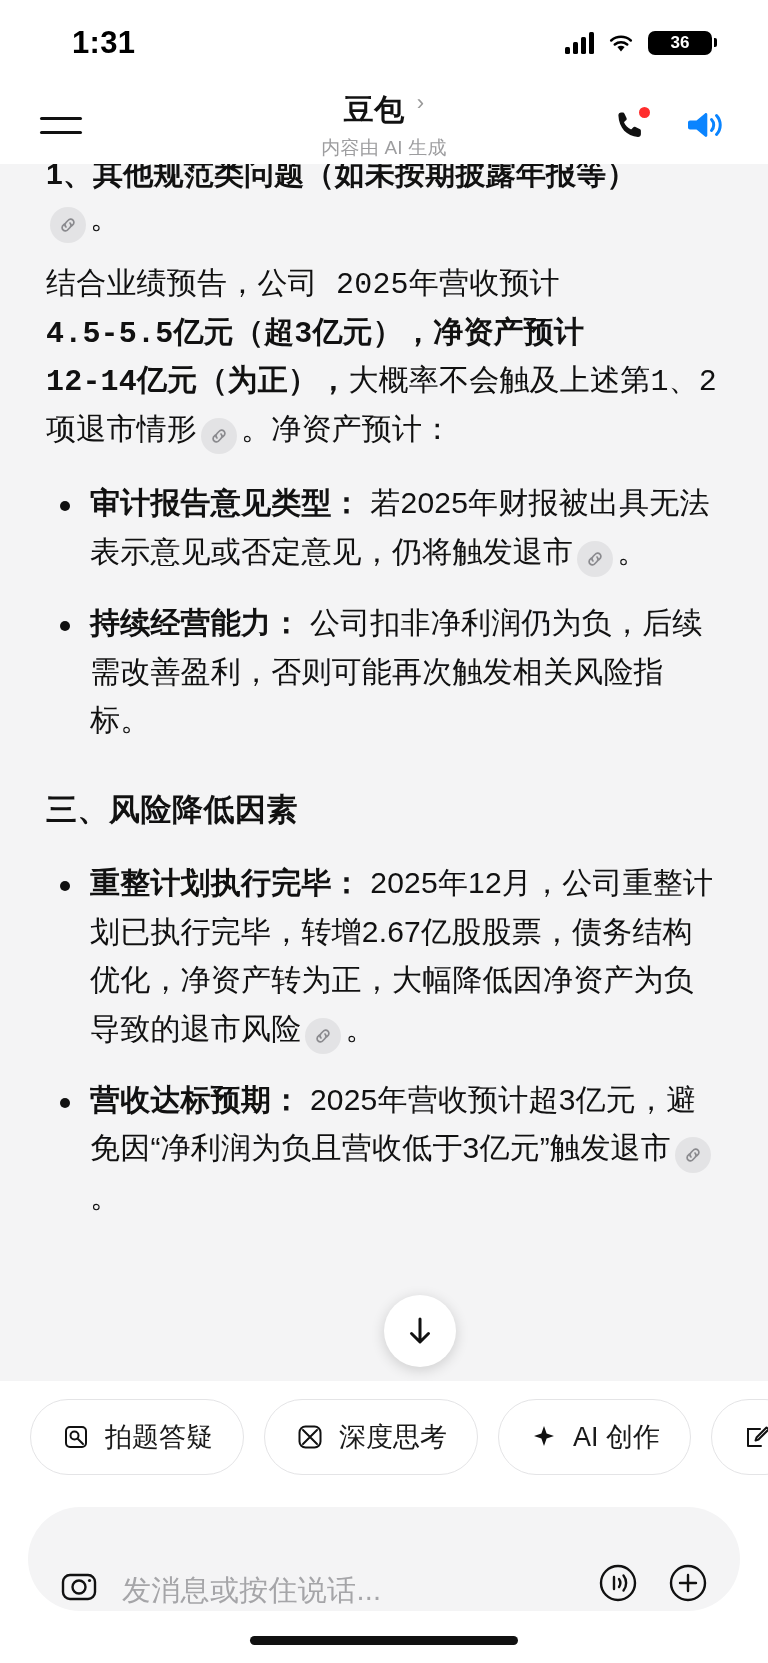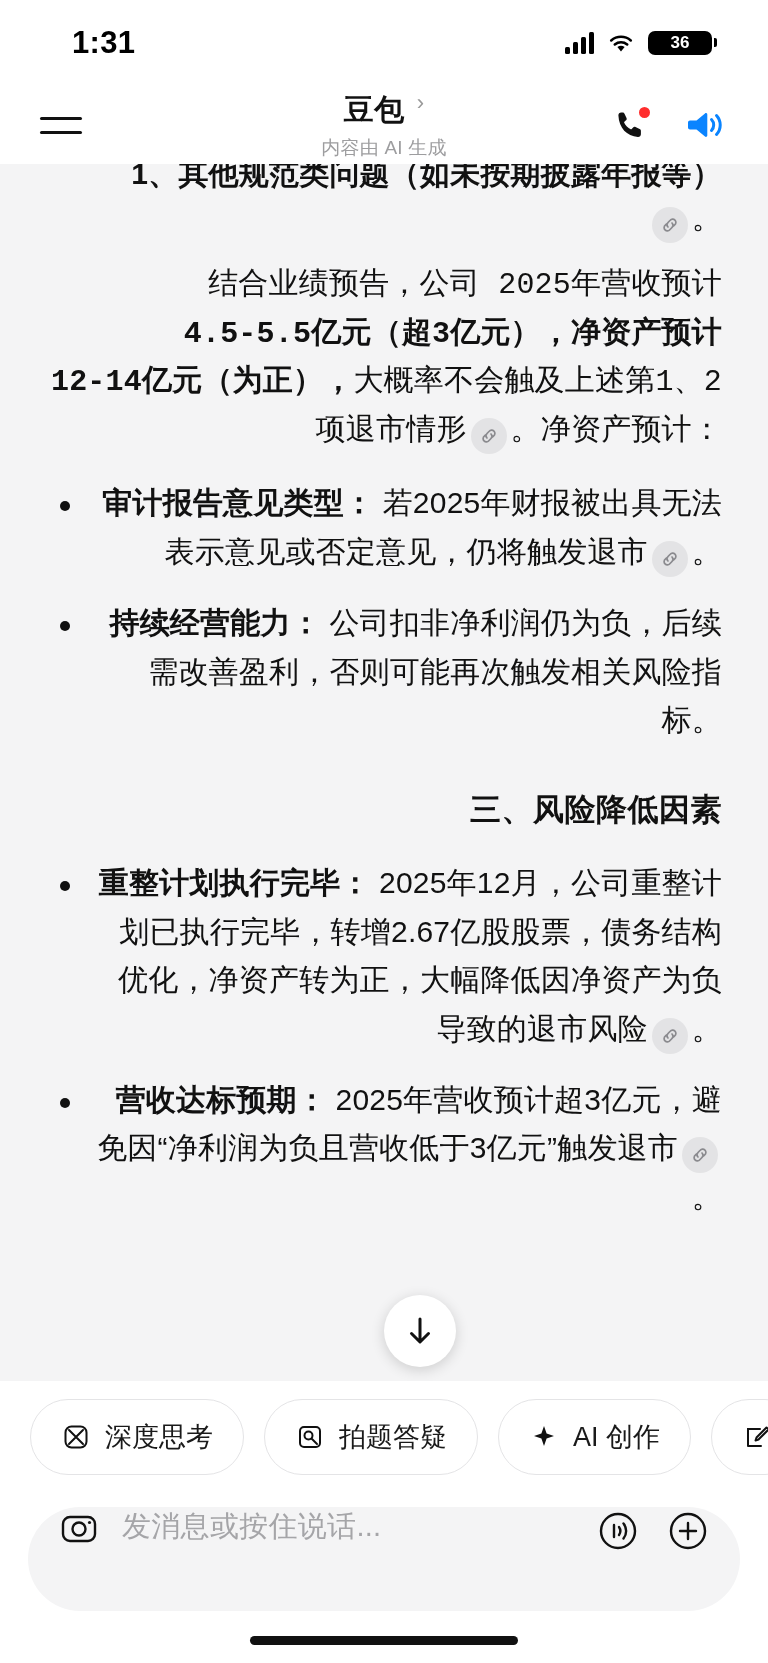--- a/index.html
+++ b/index.html
@@ -135,21 +135,20 @@
     background: #ff2d2d;
     border: 2px solid #fff;
   }
 
   
   .chat-area {
     flex: 1 1 auto;
     background: #fdba74;
     position: relative;
     overflow: hidden;
-    text-align: right;
   }
   .msg-bubble {
     background: #f4f4f5;
     margin: 0;
     padding: 0 46px 40px 46px;
     min-height: 100%;
     position: relative;
   }
   .msg-content {
     color: #111;
@@ -260,21 +259,21 @@
   .input-bar {
     flex: 0 0 170px;
     padding: 14px 28px 0 28px;
     background: #ffffff;
   }
   .input-pill {
     height: 104px;
     border-radius: 52px;
     background: #f4f4f5;
     display: flex;
-    align-items: flex-start;
+    align-items: flex-end;
     padding: 0 28px 0 30px;
     gap: 22px;
   }
   .input-placeholder {
     flex: 1 1 auto;
     font-size: 29px;
     color: #a5a5a8;
     letter-spacing: 0.3px;
   }
   .home-indicator {
@@ -410,35 +409,35 @@
       <svg width="30" height="32" viewBox="0 0 30 32">
         <path d="M15 4v22M6.5 18.5L15 27l8.5-8.5" stroke="#111" stroke-width="3" fill="none" stroke-linecap="round" stroke-linejoin="round"></path>
       </svg>
     </div>
   </div>
 
   <div class="chips-row">
     <div class="chip">
       <span>
         <svg width="30" height="30" viewBox="0 0 30 30">
-          <rect x="4.5" y="4.5" width="21" height="21" rx="6" stroke="#111" stroke-width="2" fill="none"></rect>
-          <path d="M8 8l14 14M22 8L8 22" stroke="#111" stroke-width="2" stroke-linecap="round"></path>
-        </svg>
-      </span>
-      <span>深度思考</span>
-    </div>
-    <div class="chip">
-      <span>
-        <svg width="30" height="30" viewBox="0 0 30 30">
           <rect x="5" y="5" width="20" height="20" rx="4" stroke="#111" stroke-width="2" fill="none"></rect>
           <circle cx="13.5" cy="13.5" r="4" stroke="#111" stroke-width="2" fill="none"></circle>
           <path d="M17 17l5 5" stroke="#111" stroke-width="2" stroke-linecap="round"></path>
         </svg>
       </span>
       <span>拍题答疑</span>
+    </div>
+    <div class="chip">
+      <span>
+        <svg width="30" height="30" viewBox="0 0 30 30">
+          <rect x="4.5" y="4.5" width="21" height="21" rx="6" stroke="#111" stroke-width="2" fill="none"></rect>
+          <path d="M8 8l14 14M22 8L8 22" stroke="#111" stroke-width="2" stroke-linecap="round"></path>
+        </svg>
+      </span>
+      <span>深度思考</span>
     </div>
     <div class="chip">
       <span>
         <svg width="30" height="30" viewBox="0 0 30 30">
           <path d="M15 4l2.6 7.4L25 14l-7.4 2.6L15 24l-2.6-7.4L5 14l7.4-2.6L15 4z" fill="#111"></path>
         </svg>
       </span>
       <span>AI 创作</span>
     </div>
     <div class="chip">

